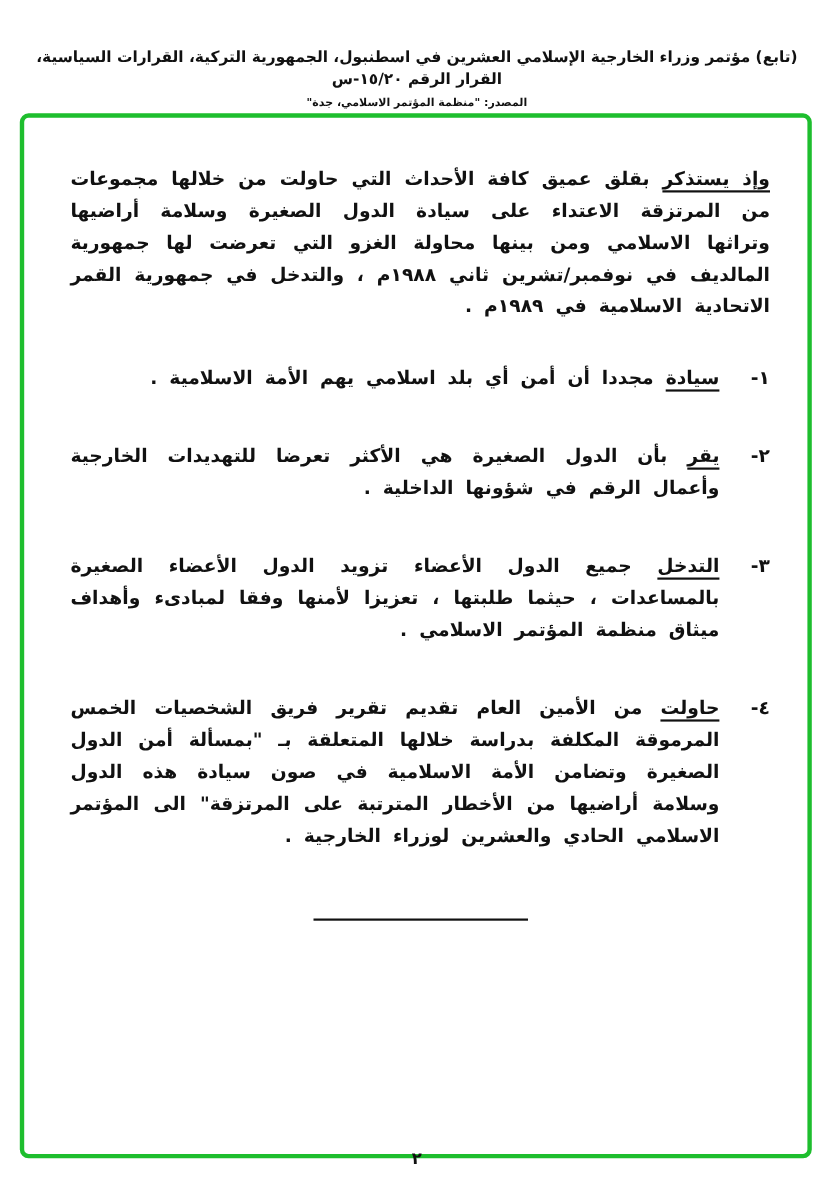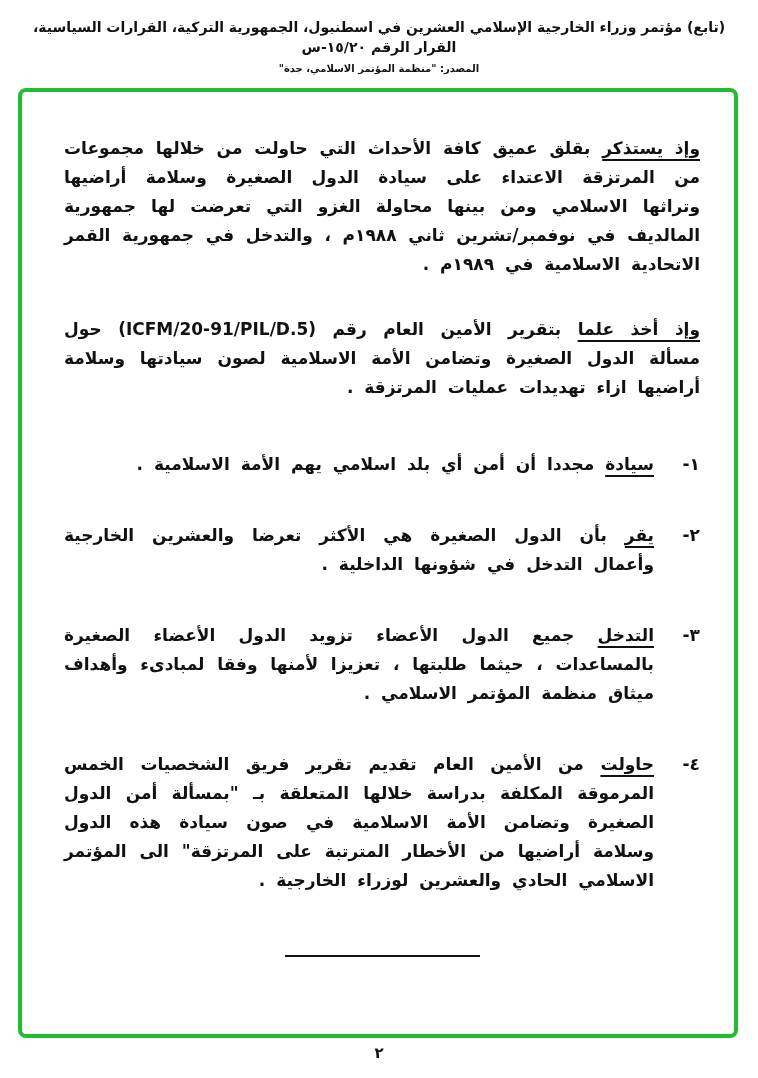--- a/index.html
+++ b/index.html
@@ -5,27 +5,27 @@
   * { box-sizing: border-box; }
   html, body { margin: 0; padding: 0; }
   body {
     width: 758px; height: 1078px;
     background: #ffffff;
     color: #111111;
     font-family: "DejaVu Sans", sans-serif;
     overflow: hidden;
     position: relative;
   }
-  .doc-header { padding-top: 17px; text-align: center; direction: rtl; }
+  .doc-header { padding-top: 42px; text-align: center; direction: rtl; }
   .doc-title { font-size: 14px; font-weight: bold; line-height: 20px; padding: 0 10px; }
   .doc-source { font-size: 10px; font-weight: bold; margin-top: 6px; }
 
   .frame {
     position: absolute;
-    left: 18px; top: 88px;
+    left: 18px; top: 103px;
     width: 720px; height: 950px;
     border: 4px solid #1ebe2e;
     border-radius: 8px;
     background: #ffffff;
   }
   .content {
     direction: rtl;
     padding: 42px 34px 0 42px;
     font-size: 17px;
     font-weight: bold;
@@ -68,38 +68,34 @@
   </header>
 
   <section class="frame" style="border-color: rgb(30, 190, 46);">
     <div class="content">
 
       <p class="para">
         <span class="lead">وإذ يستذكر</span>
         <span class="ptext">بقلق عميق كافة الأحداث التي حاولت من خلالها مجموعات من المرتزقة الاعتداء على سيادة الدول الصغيرة وسلامة أراضيها وتراثها الاسلامي ومن بينها محاولة الغزو التي تعرضت لها جمهورية المالديف في نوفمبر/تشرين ثاني ١٩٨٨م ، والتدخل في جمهورية القمر الاتحادية الاسلامية في ١٩٨٩م .</span>
       </p>
 
-      <p class="para second">
-        <span class="lead">وإذ أخذ علما</span>
-        <span class="ptext">بتقرير الأمين العام رقم (ICFM/20-91/PIL/D.5) حول مسألة الدول الصغيرة وتضامن الأمة الاسلامية لصون سيادتها وسلامة أراضيها ازاء تهديدات عمليات المرتزقة .</span>
-      </p>
 
       <div class="item">
         <span class="num">١-</span>
         <p class="itext">
           <span class="lead">سيادة</span>
           <span>مجددا أن أمن أي بلد اسلامي يهم الأمة الاسلامية .</span>
         </p>
       </div>
 
       <div class="item">
         <span class="num">٢-</span>
         <p class="itext">
           <span class="lead">يقر</span>
-          <span>بأن الدول الصغيرة هي الأكثر تعرضا والعشرين الخارجية وأعمال التدخل في شؤونها الداخلية .</span>
+          <span>بأن الدول الصغيرة هي الأكثر تعرضا للتهديدات الخارجية وأعمال الرقم في شؤونها الداخلية .</span>
         </p>
       </div>
 
       <div class="item">
         <span class="num">٣-</span>
         <p class="itext">
           <span class="lead">التدخل</span>
           <span>جميع الدول الأعضاء تزويد الدول الأعضاء الصغيرة بالمساعدات ، حيثما طلبتها ، تعزيزا لأمنها وفقا لمبادىء وأهداف ميثاق منظمة المؤتمر الاسلامي .</span>
         </p>
       </div>

